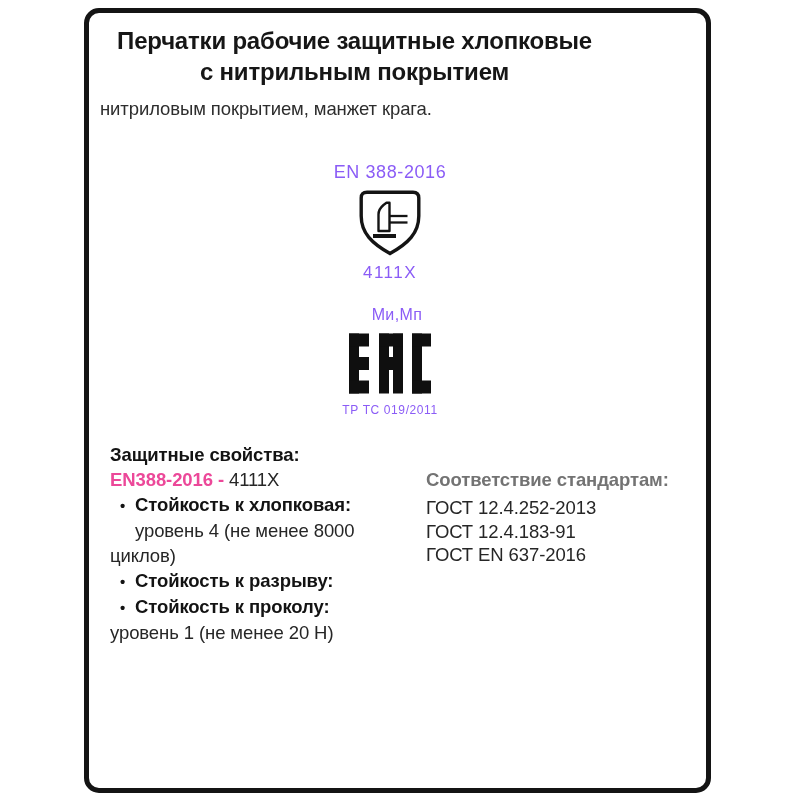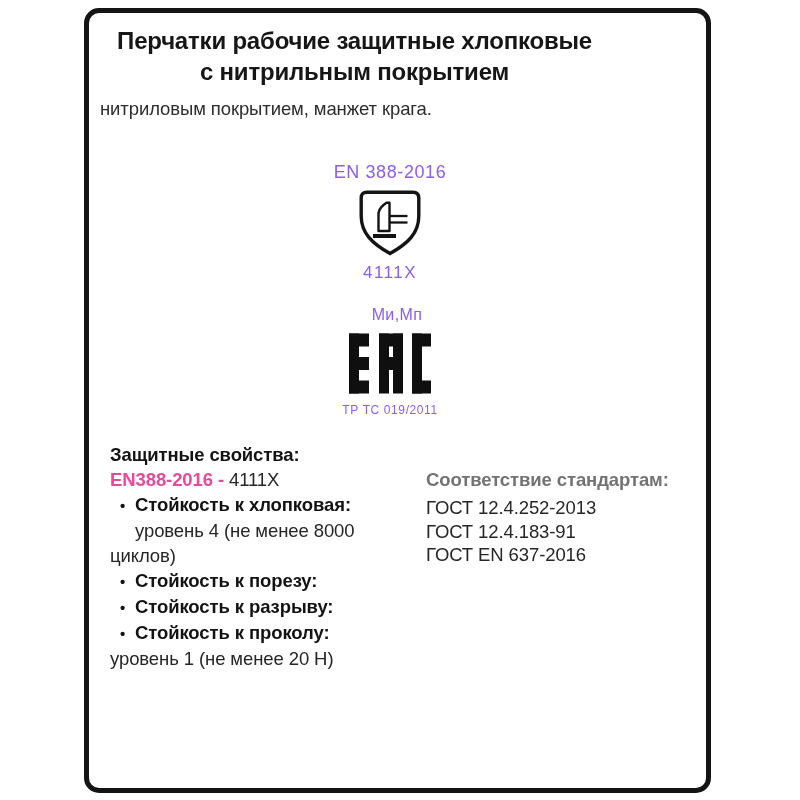--- a/index.html
+++ b/index.html
@@ -90,23 +90,20 @@
           <span class="bold">EN388-2016 -</span>
           <span>4111X</span>
         </div>
 
         <div class="prop-bullet-line">
           <span class="bullet">•</span><span>Стойкость к хлопковая:</span>
         </div>
         <div class="prop-value-indent">уровень 4 (не менее 8000</div>
         <div>циклов)</div>
 
-        <div class="prop-bullet-line">
-          <span class="bullet">•</span><span>Стойкость к порезу:</span>
-        </div>
 
         <div class="prop-bullet-line">
           <span class="bullet">•</span><span>Стойкость к разрыву:</span>
         </div>
 
         <div class="prop-bullet-line">
           <span class="bullet">•</span><span>Стойкость к проколу:</span>
         </div>
         <div>уровень 1 (не менее 20 Н)</div>
       </div>

